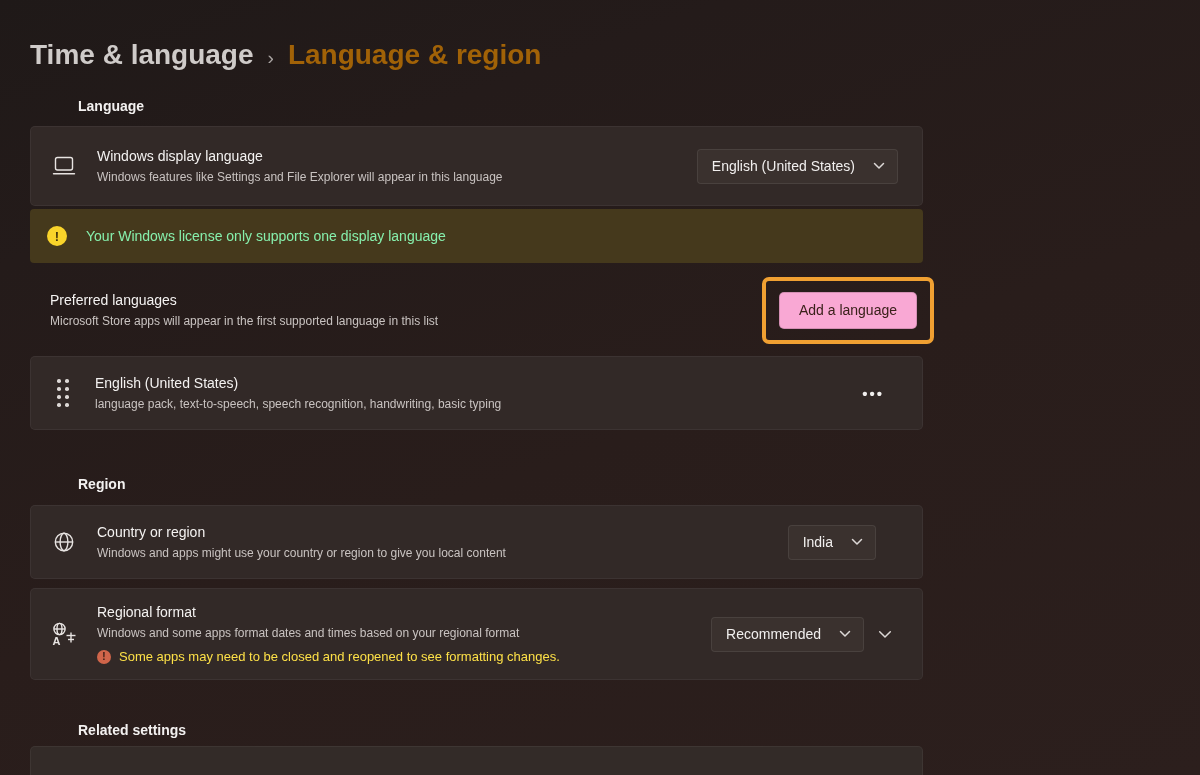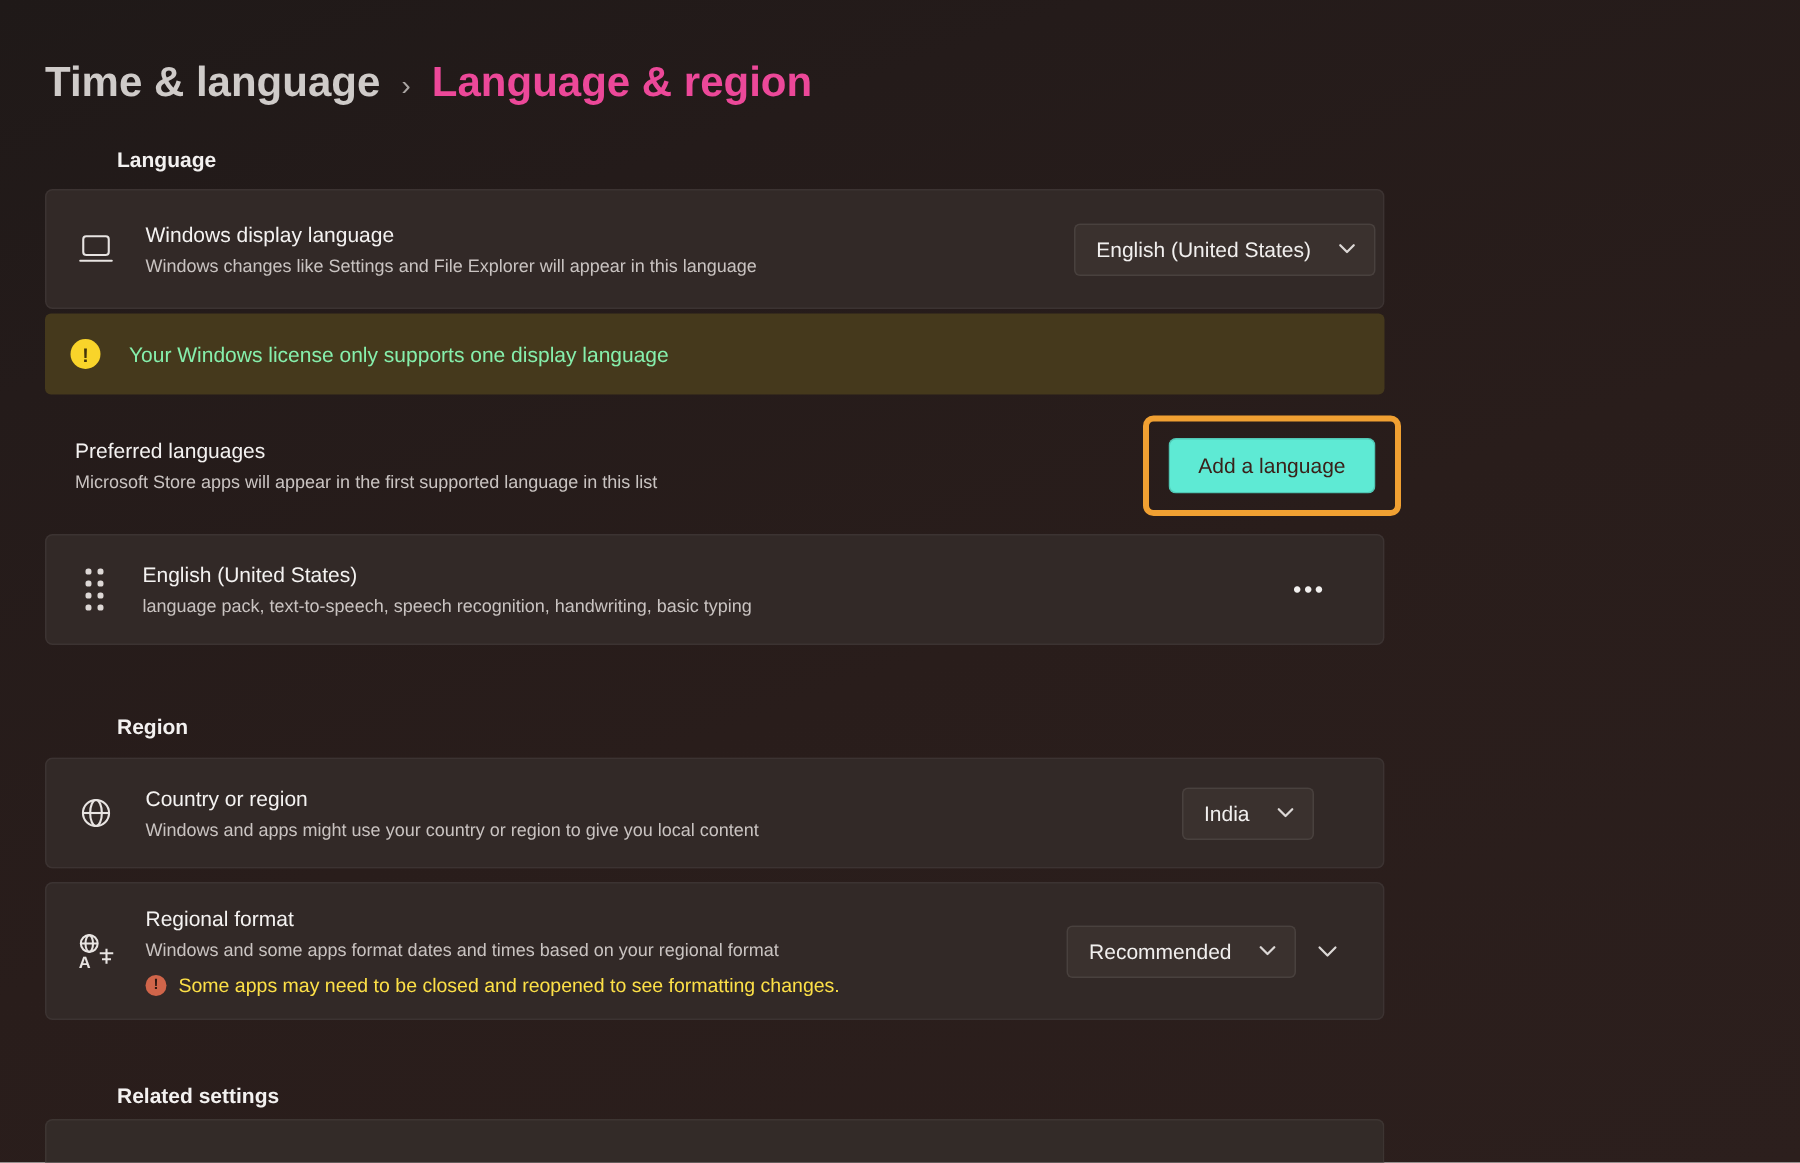--- a/index.html
+++ b/index.html
@@ -10,34 +10,34 @@
     font-family: "Liberation Sans", "DejaVu Sans", sans-serif;
     color:#f4f2f1;
     -webkit-font-smoothing: antialiased;
   }
   .page { width:953px; height:775px; padding:34px 30px 0; }
 
   
   .breadcrumb { display:flex; align-items:center; gap:14px; height:42px; }
   .crumb-parent { font-size:28px; font-weight:600; color:#cfcbc9; cursor:pointer; }
   .crumb-sep { font-size:19px; color:#aaa5a3; padding-top:5px; }
-  .crumb-current { font-size:28px; font-weight:600; color:#ec4899; }
+  .crumb-current { font-size:28px; font-weight:600; color:#a16207; }
 
   .section-label { font-size:14px; font-weight:700; color:#f3f1f0; margin-top:22px;margin-left:48px; }
   .section-label.region { margin-top:46px; }
   .section-label.related { margin-top:42px; }
 
   
   .card {
     background:#322927;
     border:1px solid rgba(255,255,255,0.05);
     border-radius:5px;
     display:flex; align-items:center;
   }
-  .display-card { margin-top:12px; height:80px; padding-right:5px; }
+  .display-card { margin-top:12px; height:80px; padding-right:24px; }
   .lang-card    { margin-top:12px; height:74px; padding-right:14px; }
   .region-card  { margin-top:13px; height:74px; padding-right:4px; }
   .regional-card{ margin-top:9px;  height:92px; padding-right:16px; }
 
   .icon-cell { width:66px; display:flex; justify-content:center; align-items:center; flex:0 0 66px; }
   .text-block { display:flex; flex-direction:column; gap:5px; }
   .card-title { font-size:14px; color:#f4f2f1; line-height:17px; }
   .card-sub   { font-size:12px; color:#c9c3c1; line-height:15px; }
   .spacer { flex:1; }
 
@@ -62,21 +62,21 @@
   .banner-text { font-size:14px; color:#86efac; }
 
   
   .preferred-row { display:flex; align-items:center; margin-top:14px; min-height:66px; padding-left:20px; }
   .highlight {
     margin-left:auto; margin-right:-11px;
     border:4px solid #f0a032; border-radius:7px; padding:11px 13px;
     display:flex;
   }
   .add-btn {
-    background:#5eead4; color:#3a211a; font-size:14px; font-family:inherit;
+    background:#f9a8d4; color:#3a211a; font-size:14px; font-family:inherit;
     border:1px solid rgba(0,0,0,0.15); border-radius:5px; padding:9px 19px;
     cursor:pointer; line-height:17px;
   }
 
   
   .grip-cell { width:64px; display:flex; justify-content:center; flex:0 0 64px; }
   .grip { display:grid; grid-template-columns:repeat(2, 3.5px); grid-auto-rows:3.5px; gap:4.5px; cursor:grab; }
   .grip span { width:3.5px; height:3.5px; border-radius:50%; background:#ddd8d6; }
   .ellipsis { margin-left:auto; margin-right:24px; color:#f1efee; font-size:15px; font-weight:700; letter-spacing:2px; cursor:pointer; }
 
@@ -114,21 +114,21 @@
 
   <div class="card display-card">
     <div class="icon-cell">
       <svg width="26" height="24" viewBox="0 0 26 24">
         <rect class="icon-stroke" x="4.5" y="3.5" width="17" height="12.5" rx="2"></rect>
         <path class="icon-stroke" d="M2.5 19.8 H23.5" stroke-linecap="round"></path>
       </svg>
     </div>
     <div class="text-block">
       <span class="card-title">Windows display language</span>
-      <span class="card-sub">Windows changes like Settings and File Explorer will appear in this language</span>
+      <span class="card-sub">Windows features like Settings and File Explorer will appear in this language</span>
     </div>
     <div class="spacer"></div>
     <div class="dropdown">
       <span>English (United States)</span>
       <svg width="12" height="8" viewBox="0 0 12 8">
         <path d="M1.5 1.5 L6 6 L10.5 1.5" stroke="#dcd8d6" stroke-width="1.5" fill="none" stroke-linecap="round" stroke-linejoin="round"></path>
       </svg>
     </div>
   </div>
 

